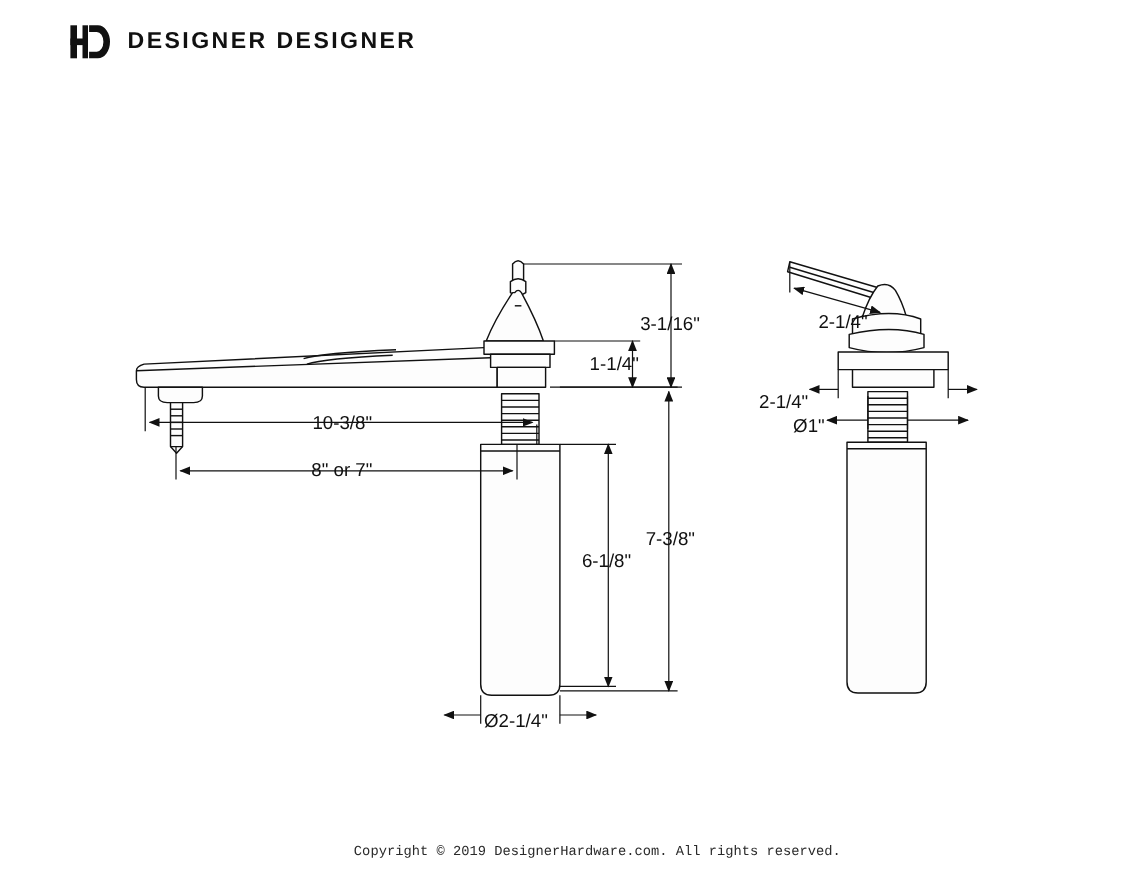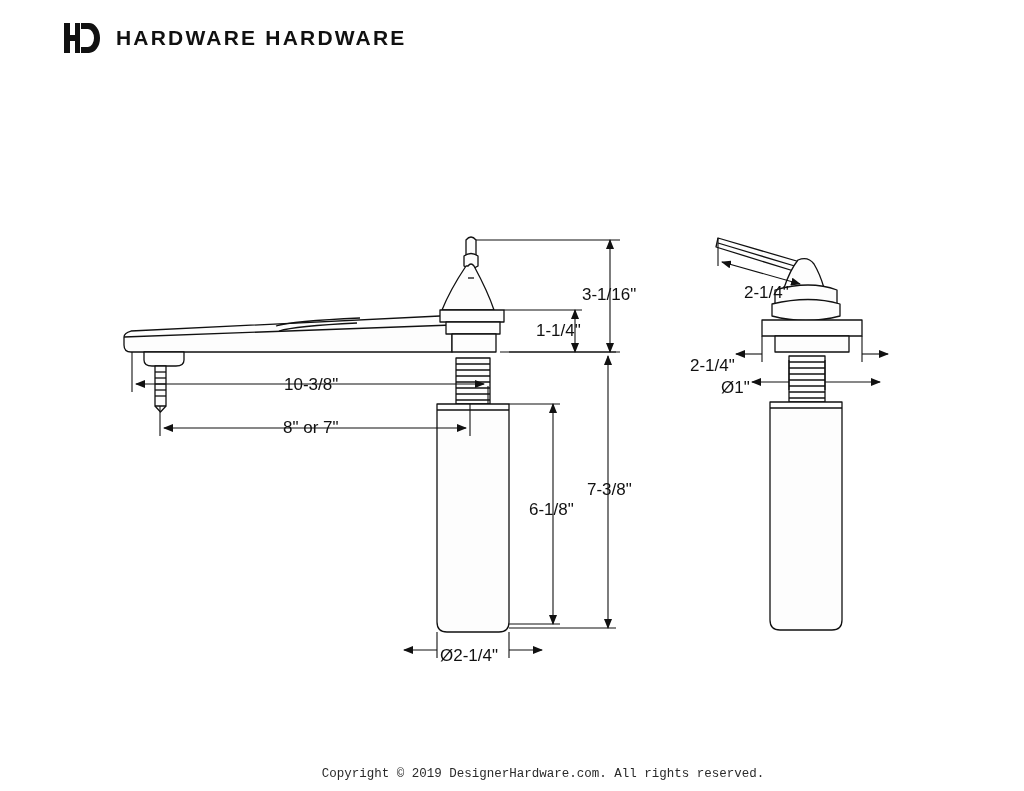--- a/index.html
+++ b/index.html
@@ -75,21 +75,21 @@
   <div id="brand-header">
     <div id="brand-logo">
       <svg width="40" height="36" viewBox="0 0 40 36" xmlns="http://www.w3.org/2000/svg">
 
         <rect x="2" y="3" width="6" height="30" fill="#111"></rect>
         <rect x="13" y="3" width="5" height="30" fill="#111"></rect>
         <rect x="2" y="15" width="16" height="6" fill="#111"></rect>
         <path d="M19 3 h8 a11 15 0 0 1 0 30 h-8 v-6 h7 a6 9 0 0 0 0 -18 h-7 z" fill="#111"></path>
       </svg>
     </div>
-    <div id="brand-title">HARDWARE HARDWARE</div>
+    <div id="brand-title">DESIGNER DESIGNER</div>
   </div>
 
   <svg id="drawing" viewBox="0 0 1024 791" xmlns="http://www.w3.org/2000/svg">
     <defs>
       <marker id="arrow-end" markerWidth="10" markerHeight="8" refX="9" refY="4" orient="auto" markerUnits="userSpaceOnUse">
         <path d="M0,0 L10,4 L0,8 z" fill="#111"></path>
       </marker>
       <marker id="arrow-start" markerWidth="10" markerHeight="8" refX="1" refY="4" orient="auto" markerUnits="userSpaceOnUse">
         <path d="M10,0 L0,4 L10,8 z" fill="#111"></path>
       </marker>

